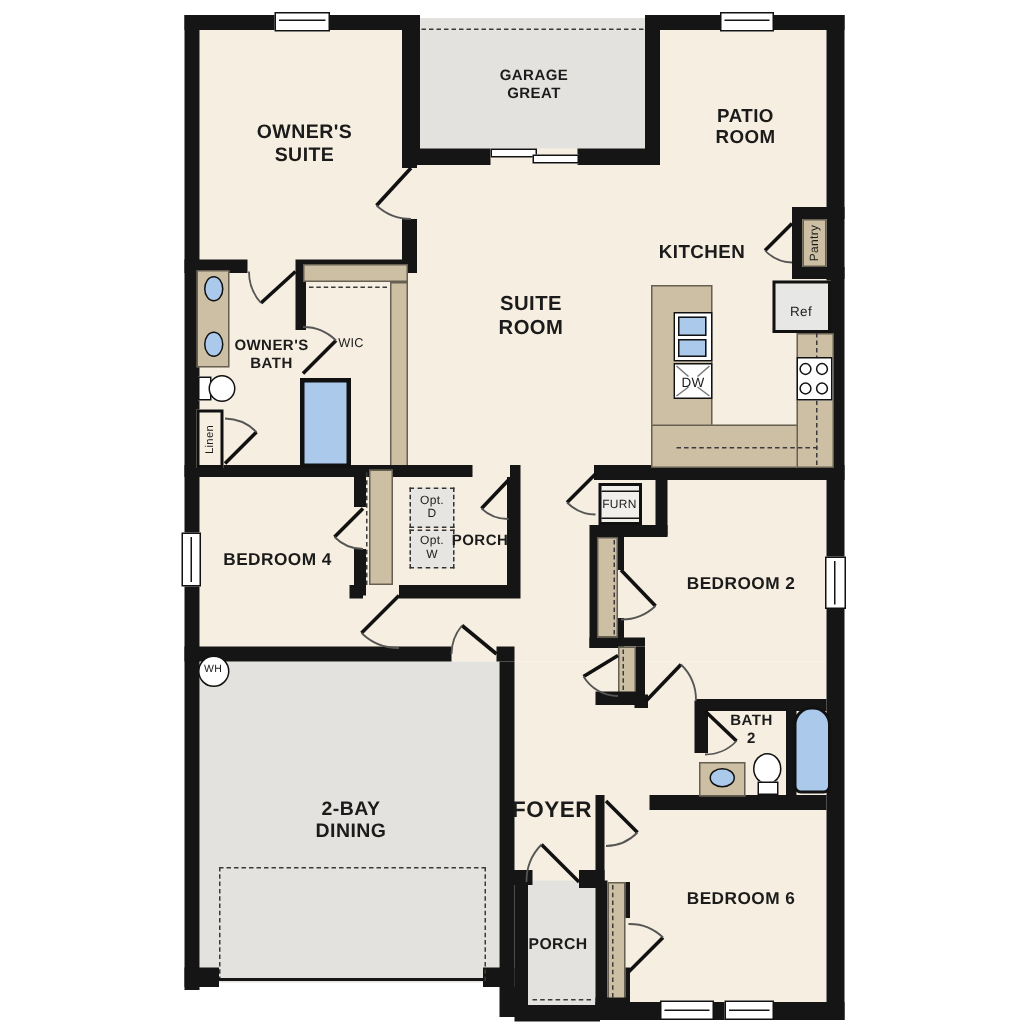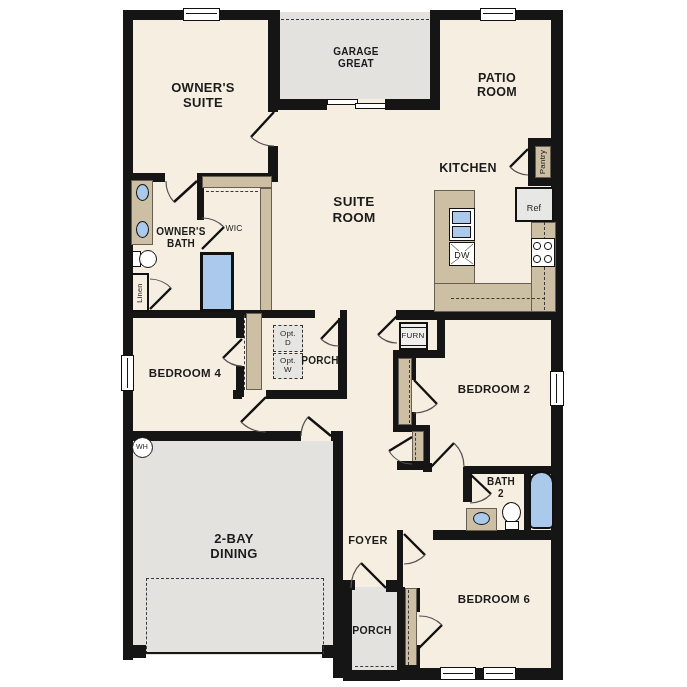--- a/index.html
+++ b/index.html
@@ -242,21 +242,21 @@
     <span>BATH</span>
   </div>
   <div class="lbl sm" style="left:234px;top:229px;font-size:8.5px;">WIC</div>
   <div class="lbl" style="left:185px;top:374px;font-size:11.5px;">BEDROOM 4</div>
   <div class="lbl" style="left:320px;top:361px;font-size:10px;">PORCH</div>
   <div class="lbl" style="left:494px;top:390px;font-size:11.5px;">BEDROOM 2</div>
   <div class="lbl" style="left:234px;top:547px;font-size:13px;">
     <span>2-BAY</span>
     <span>DINING</span>
   </div>
-  <div class="lbl" style="left:368px;top:540px;font-size:11px;">FOYER</div>
+  <div class="lbl" style="left:368px;top:540px;font-size:15px;">FOYER</div>
   <div class="lbl" style="left:372px;top:630px;font-size:10.5px;">PORCH</div>
   <div class="lbl" style="left:494px;top:600px;font-size:11.5px;">BEDROOM 6</div>
   <div class="lbl" style="left:501px;top:487px;font-size:10px;">
     <span>BATH</span>
     <span>2</span>
   </div>
 
   <div class="lbl sm vert" style="left:543px;top:162px;font-size:8px;">Pantry</div>
   <div class="lbl sm" style="left:534px;top:208px;font-size:9px;">Ref</div>
   <div class="lbl sm" style="left:462px;top:255px;font-size:9px;">DW</div>

